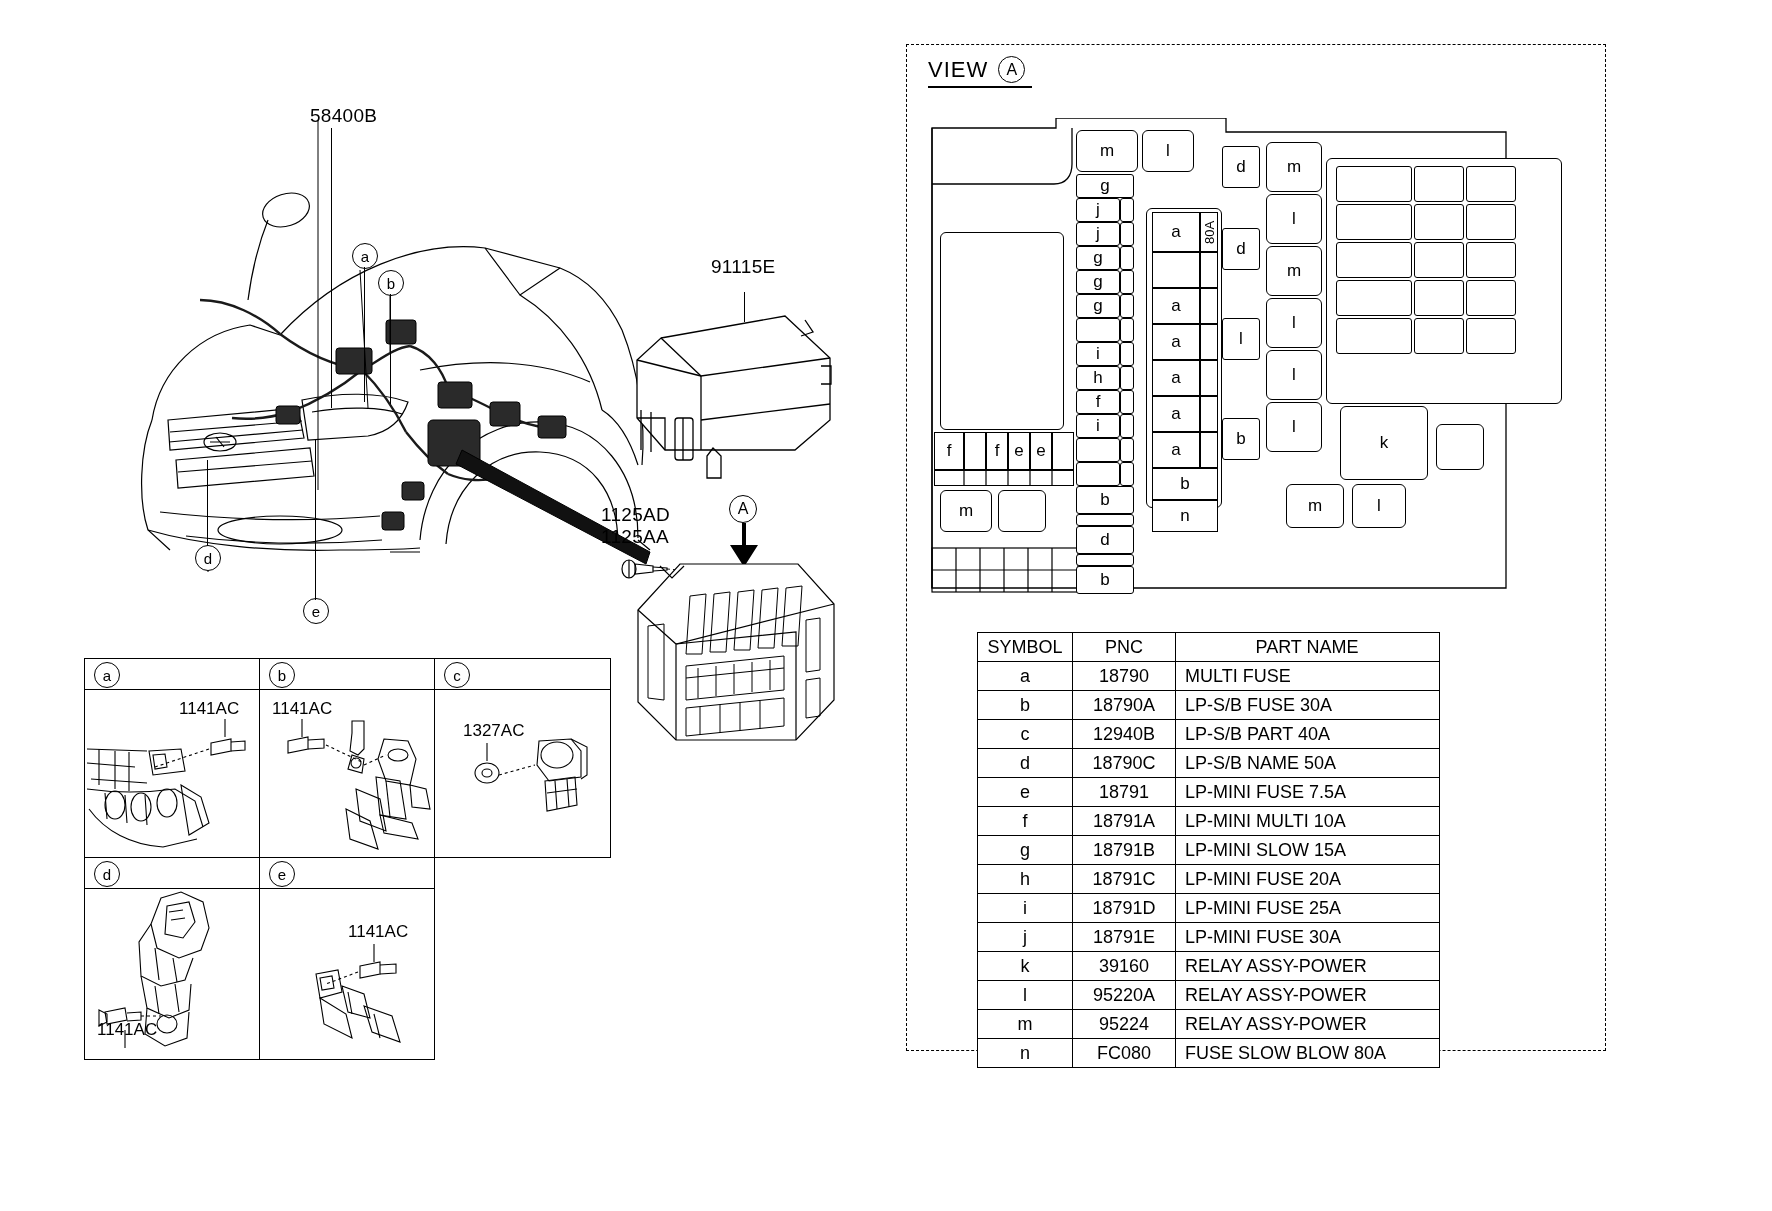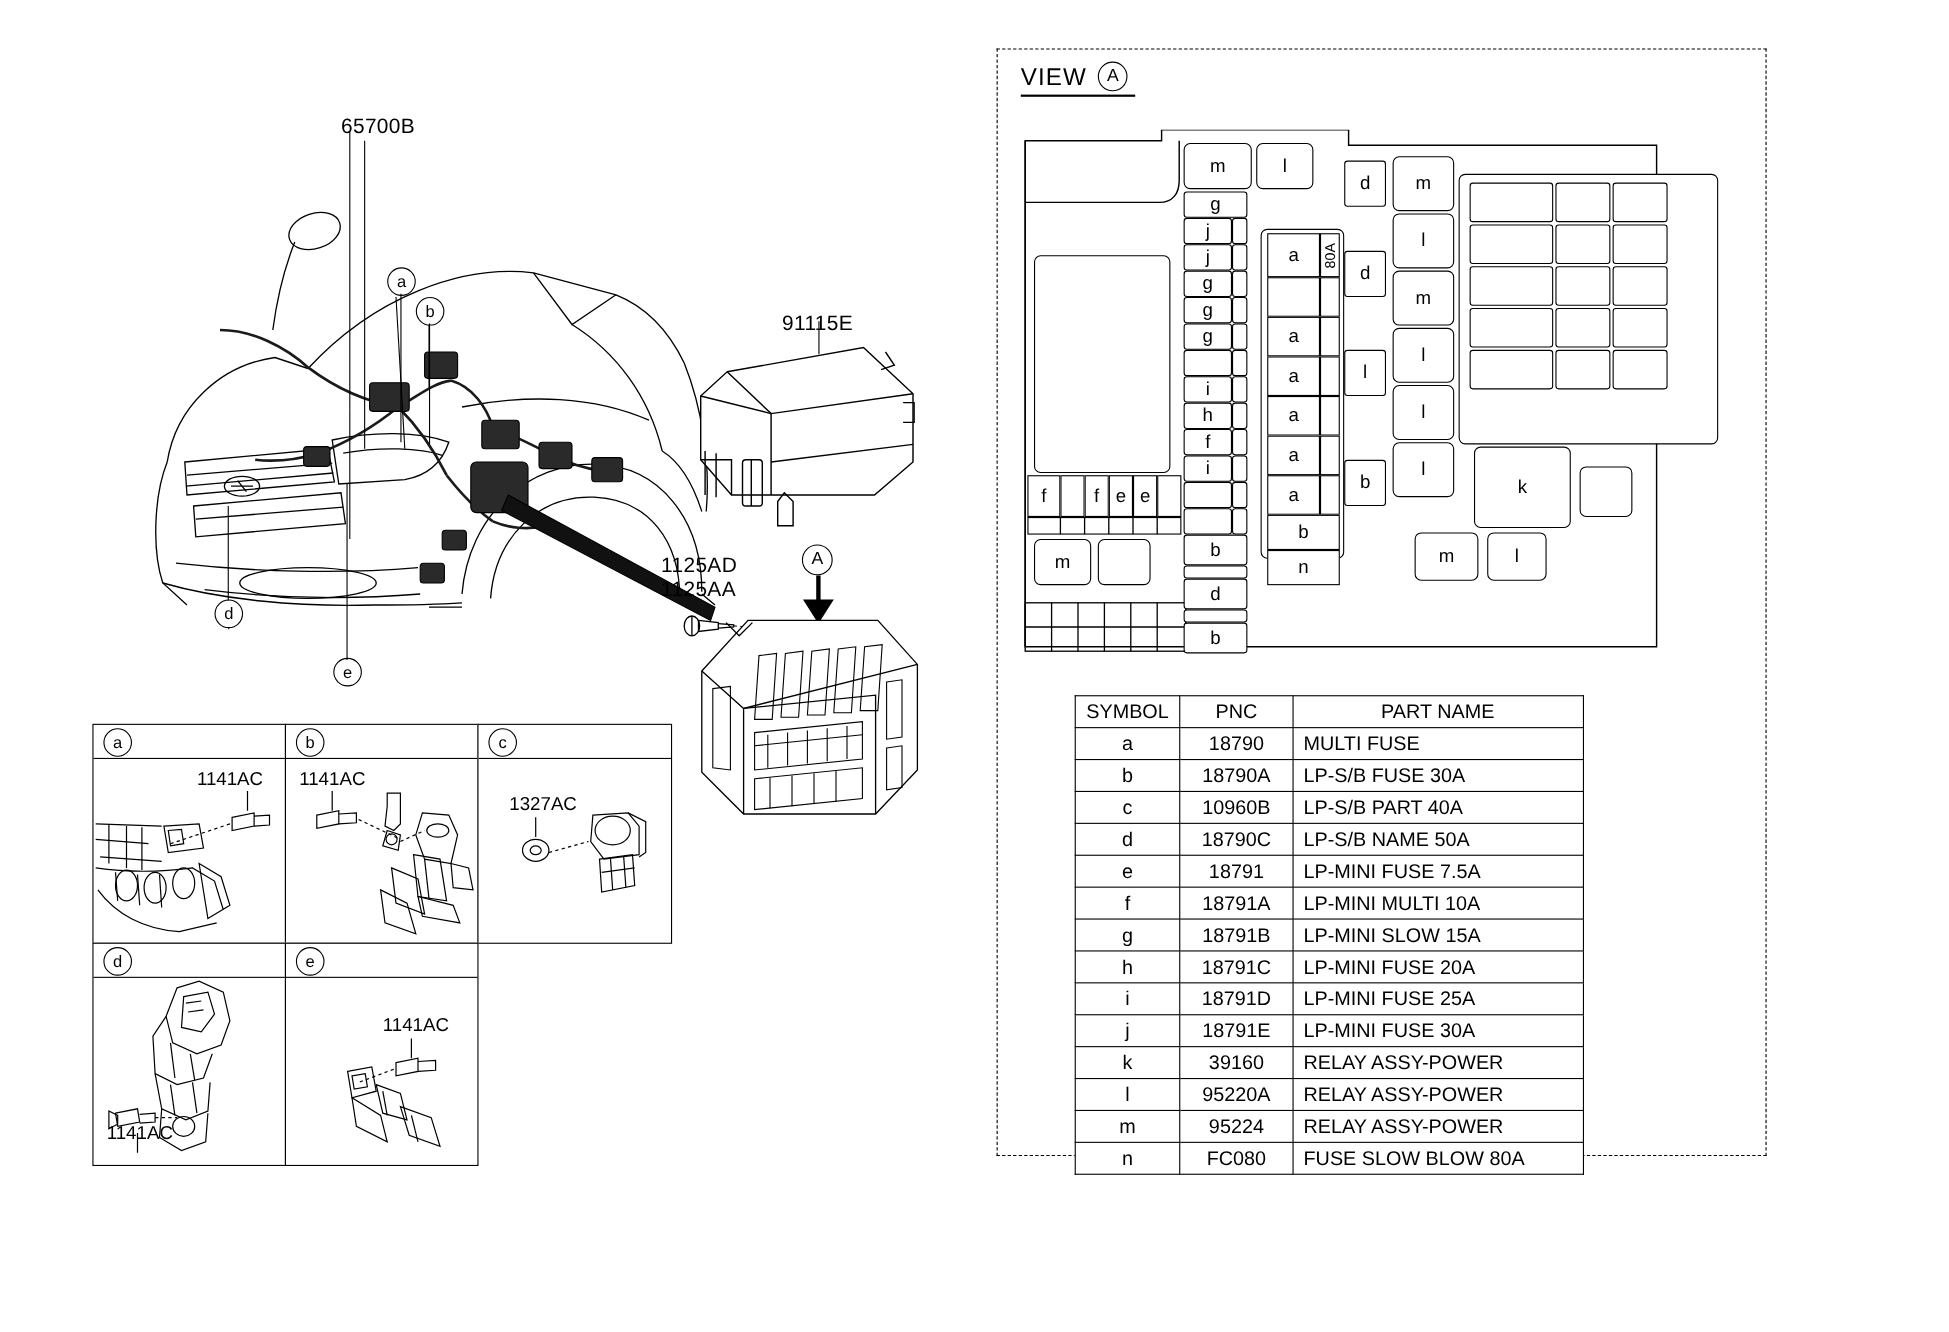--- a/index.html
+++ b/index.html
@@ -120,33 +120,33 @@
   <g stroke="#000" stroke-width="1" fill="none">
     <path d="M228 0 L228 252"></path>
     <path d="M270 150 L278 288"></path>
     <path d="M300 160 L300 232"></path>
     <path d="M228 252 L228 370"></path>
     <path d="M118 430 L118 452"></path>
   </g>
 </svg>
 </div>
 
-<div class="lbl" style="left:310px;top:105px;">65700B</div>
+<div class="lbl" style="left:310px;top:105px;">58400B</div>
 <div class="abs" style="left:331px;top:128px;width:1.3px;height:280px;background:#000;"></div>
 
 <div class="circ" style="left:352px;top:243px;">a</div>
 <div class="abs" style="left:364px;top:267px;width:1.2px;height:135px;background:#000;"></div>
 <div class="circ" style="left:378px;top:270px;">b</div>
 <div class="abs" style="left:390px;top:294px;width:1.2px;height:110px;background:#000;"></div>
 <div class="circ" style="left:195px;top:545px;">d</div>
 <div class="abs" style="left:207px;top:460px;width:1.2px;height:86px;background:#000;"></div>
 <div class="circ" style="left:303px;top:598px;">e</div>
 <div class="abs" style="left:315px;top:440px;width:1.2px;height:160px;background:#000;"></div>
 
-<div class="lbl" style="left:711px;top:284px;">91115E</div>
+<div class="lbl" style="left:711px;top:256px;">91115E</div>
 <div class="abs" style="left:744px;top:292px;width:1.2px;height:30px;background:#000;"></div>
 
 <div class="abs" style="left:625px;top:300px;width:220px;height:190px;">
 <svg width="220" height="190" viewBox="0 0 220 190">
   <g fill="none" stroke="#000" stroke-width="1.3">
     <path d="M36 38 L160 16 L205 58 L205 120 L170 150 L40 150 L12 118 L12 60 Z" fill="#fff"></path>
     <path d="M36 38 L76 76 L205 58"></path>
     <path d="M76 76 L76 150"></path>
     <path d="M12 60 L76 76"></path>
     <path d="M40 150 L40 118 L12 118"></path>
@@ -357,21 +357,21 @@
         <td class="c-pnc">18790</td>
         <td class="c-name">MULTI FUSE</td>
       </tr>
       <tr>
         <td class="c-sym">b</td>
         <td class="c-pnc">18790A</td>
         <td class="c-name">LP-S/B FUSE 30A</td>
       </tr>
       <tr>
         <td class="c-sym">c</td>
-        <td class="c-pnc">10960B</td>
+        <td class="c-pnc">12940B</td>
         <td class="c-name">LP-S/B PART 40A</td>
       </tr>
       <tr>
         <td class="c-sym">d</td>
         <td class="c-pnc">18790C</td>
         <td class="c-name">LP-S/B NAME 50A</td>
       </tr>
       <tr>
         <td class="c-sym">e</td>
         <td class="c-pnc">18791</td>

